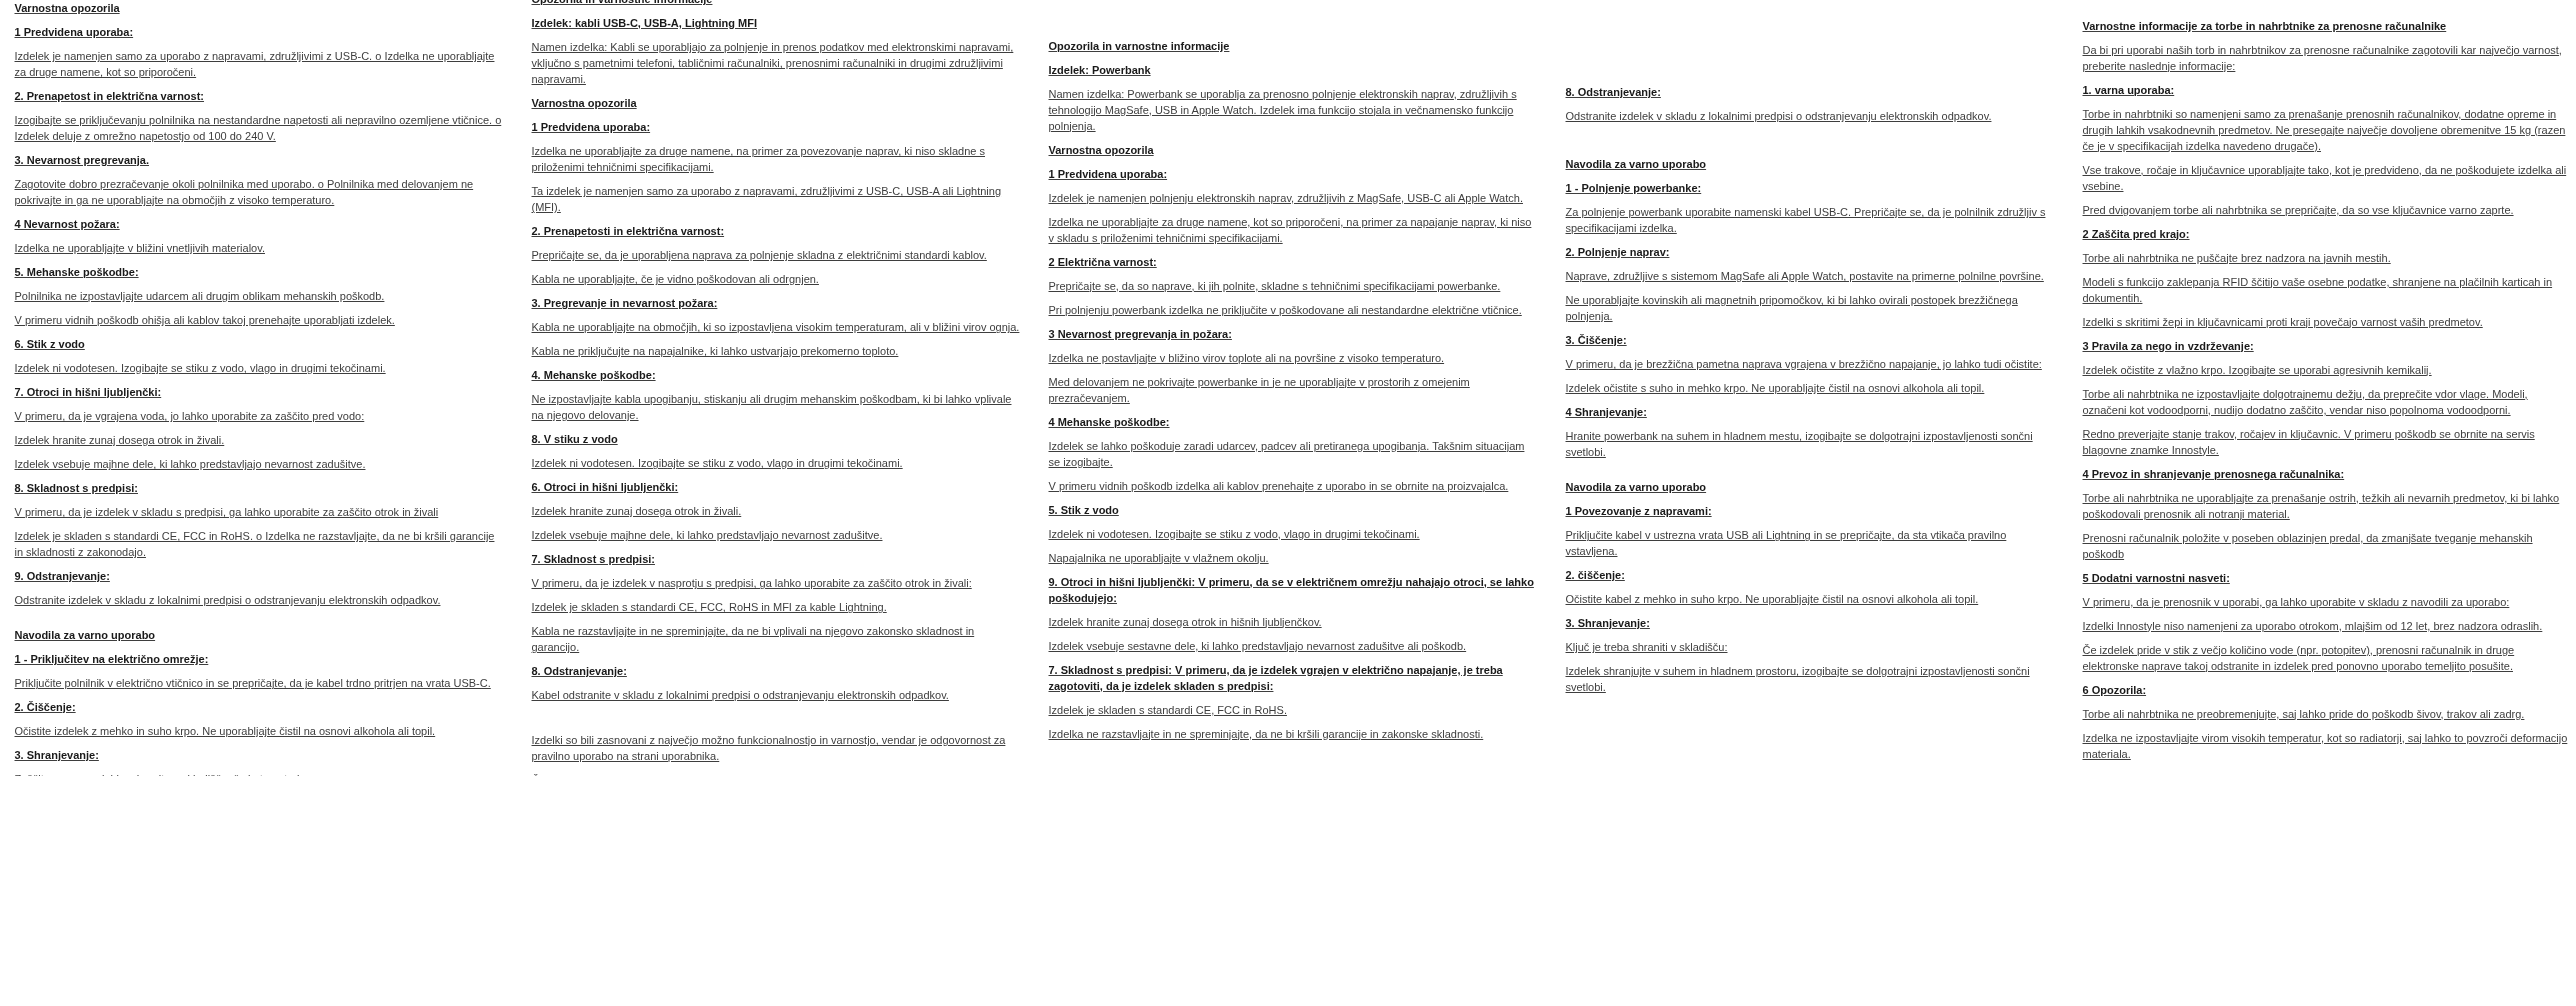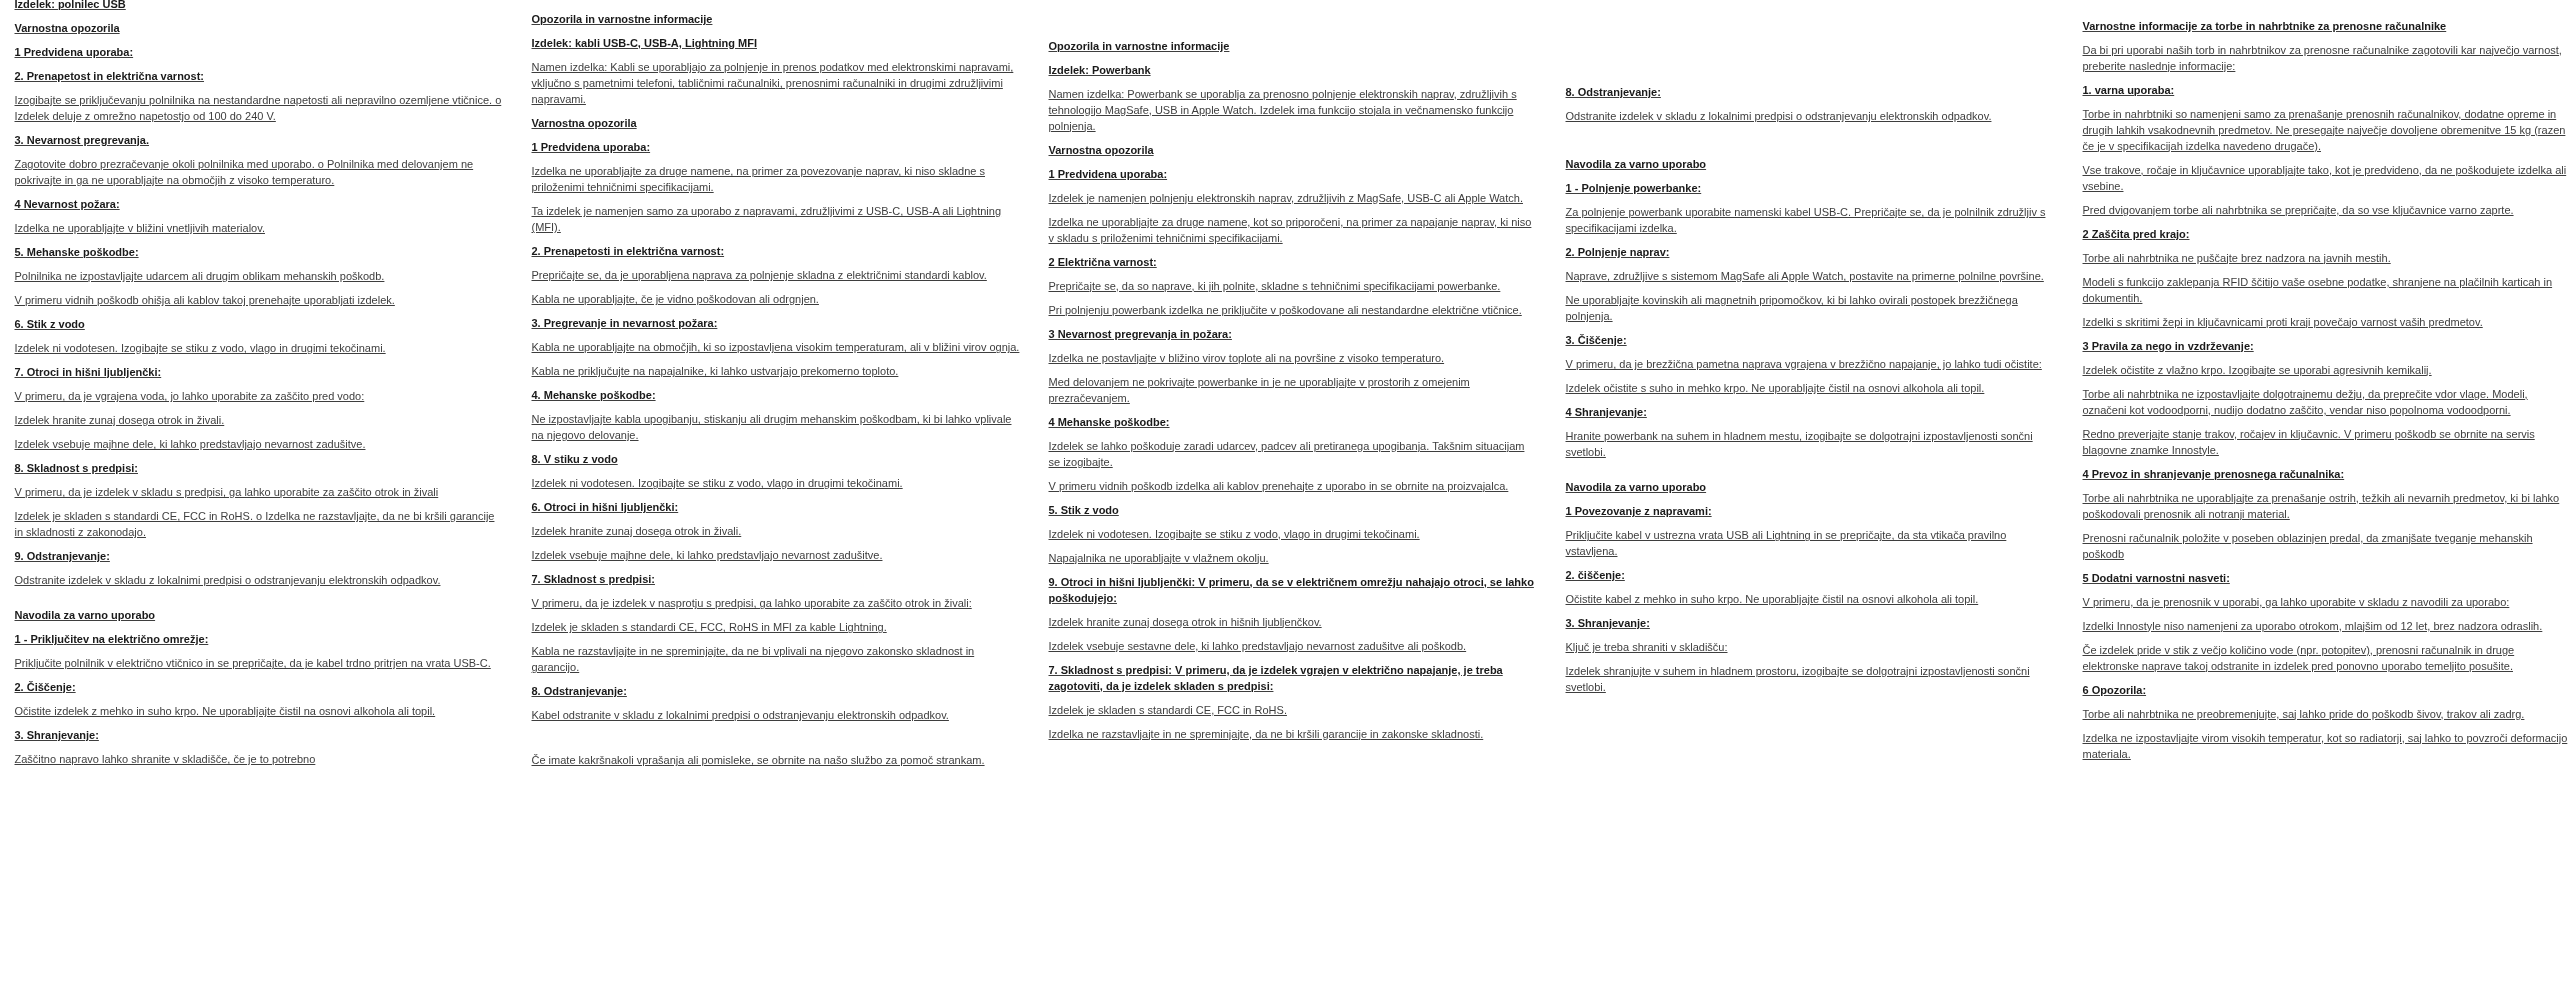--- a/index.html
+++ b/index.html
@@ -47,20 +47,21 @@
 </style>
 </head>
 <body>
 
 <main class="page">
     <section class="col">
       <h3 class="hd">Opozorila in varnostne informacije</h3>
       <h3 class="hd">Izdelek: polnilec USB</h3>
       <h3 class="hd">Varnostna opozorila</h3>
       <h3 class="hd">1 Predvidena uporaba:</h3>
+      <p class="para">Izdelek je namenjen samo za uporabo z napravami, združljivimi z USB-C. o Izdelka ne uporabljajte za druge namene, kot so priporočeni.</p>
       <h3 class="hd">2. Prenapetost in električna varnost:</h3>
       <p class="para">Izogibajte se priključevanju polnilnika na nestandardne napetosti ali nepravilno ozemljene vtičnice. o Izdelek deluje z omrežno napetostjo od 100 do 240 V.</p>
       <h3 class="hd">3. Nevarnost pregrevanja.</h3>
       <p class="para">Zagotovite dobro prezračevanje okoli polnilnika med uporabo. o Polnilnika med delovanjem ne pokrivajte in ga ne uporabljajte na območjih z visoko temperaturo.</p>
       <h3 class="hd">4 Nevarnost požara:</h3>
       <p class="para">Izdelka ne uporabljajte v bližini vnetljivih materialov.</p>
       <h3 class="hd">5. Mehanske poškodbe:</h3>
       <p class="para">Polnilnika ne izpostavljajte udarcem ali drugim oblikam mehanskih poškodb.</p>
       <p class="para">V primeru vidnih poškodb ohišja ali kablov takoj prenehajte uporabljati izdelek.</p>
       <h3 class="hd">6. Stik z vodo</h3>
@@ -105,20 +106,21 @@
       <h3 class="hd">6. Otroci in hišni ljubljenčki:</h3>
       <p class="para">Izdelek hranite zunaj dosega otrok in živali.</p>
       <p class="para">Izdelek vsebuje majhne dele, ki lahko predstavljajo nevarnost zadušitve.</p>
       <h3 class="hd">7. Skladnost s predpisi:</h3>
       <p class="para">V primeru, da je izdelek v nasprotju s predpisi, ga lahko uporabite za zaščito otrok in živali:</p>
       <p class="para">Izdelek je skladen s standardi CE, FCC, RoHS in MFI za kable Lightning.</p>
       <p class="para">Kabla ne razstavljajte in ne spreminjajte, da ne bi vplivali na njegovo zakonsko skladnost in garancijo.</p>
       <h3 class="hd">8. Odstranjevanje:</h3>
       <p class="para">Kabel odstranite v skladu z lokalnimi predpisi o odstranjevanju elektronskih odpadkov.</p>
       <div class="spacer" style="height: 21px;"></div>
+      <p class="para">Izdelki so bili zasnovani z največjo možno funkcionalnostjo in varnostjo, vendar je odgovornost za pravilno uporabo na strani uporabnika.</p>
       <p class="para">Če imate kakršnakoli vprašanja ali pomisleke, se obrnite na našo službo za pomoč strankam.</p>
     </section>
     <section class="col">
       <h3 class="hd">Opozorila in varnostne informacije</h3>
       <h3 class="hd">Izdelek: Powerbank</h3>
       <p class="para">Namen izdelka: Powerbank se uporablja za prenosno polnjenje elektronskih naprav, združljivih s tehnologijo MagSafe, USB in Apple Watch. Izdelek ima funkcijo stojala in večnamensko funkcijo polnjenja.</p>
       <h3 class="hd">Varnostna opozorila</h3>
       <h3 class="hd">1 Predvidena uporaba:</h3>
       <p class="para">Izdelek je namenjen polnjenju elektronskih naprav, združljivih z MagSafe, USB-C ali Apple Watch.</p>
       <p class="para">Izdelka ne uporabljajte za druge namene, kot so priporočeni, na primer za napajanje naprav, ki niso v skladu s priloženimi tehničnimi specifikacijami.</p>

